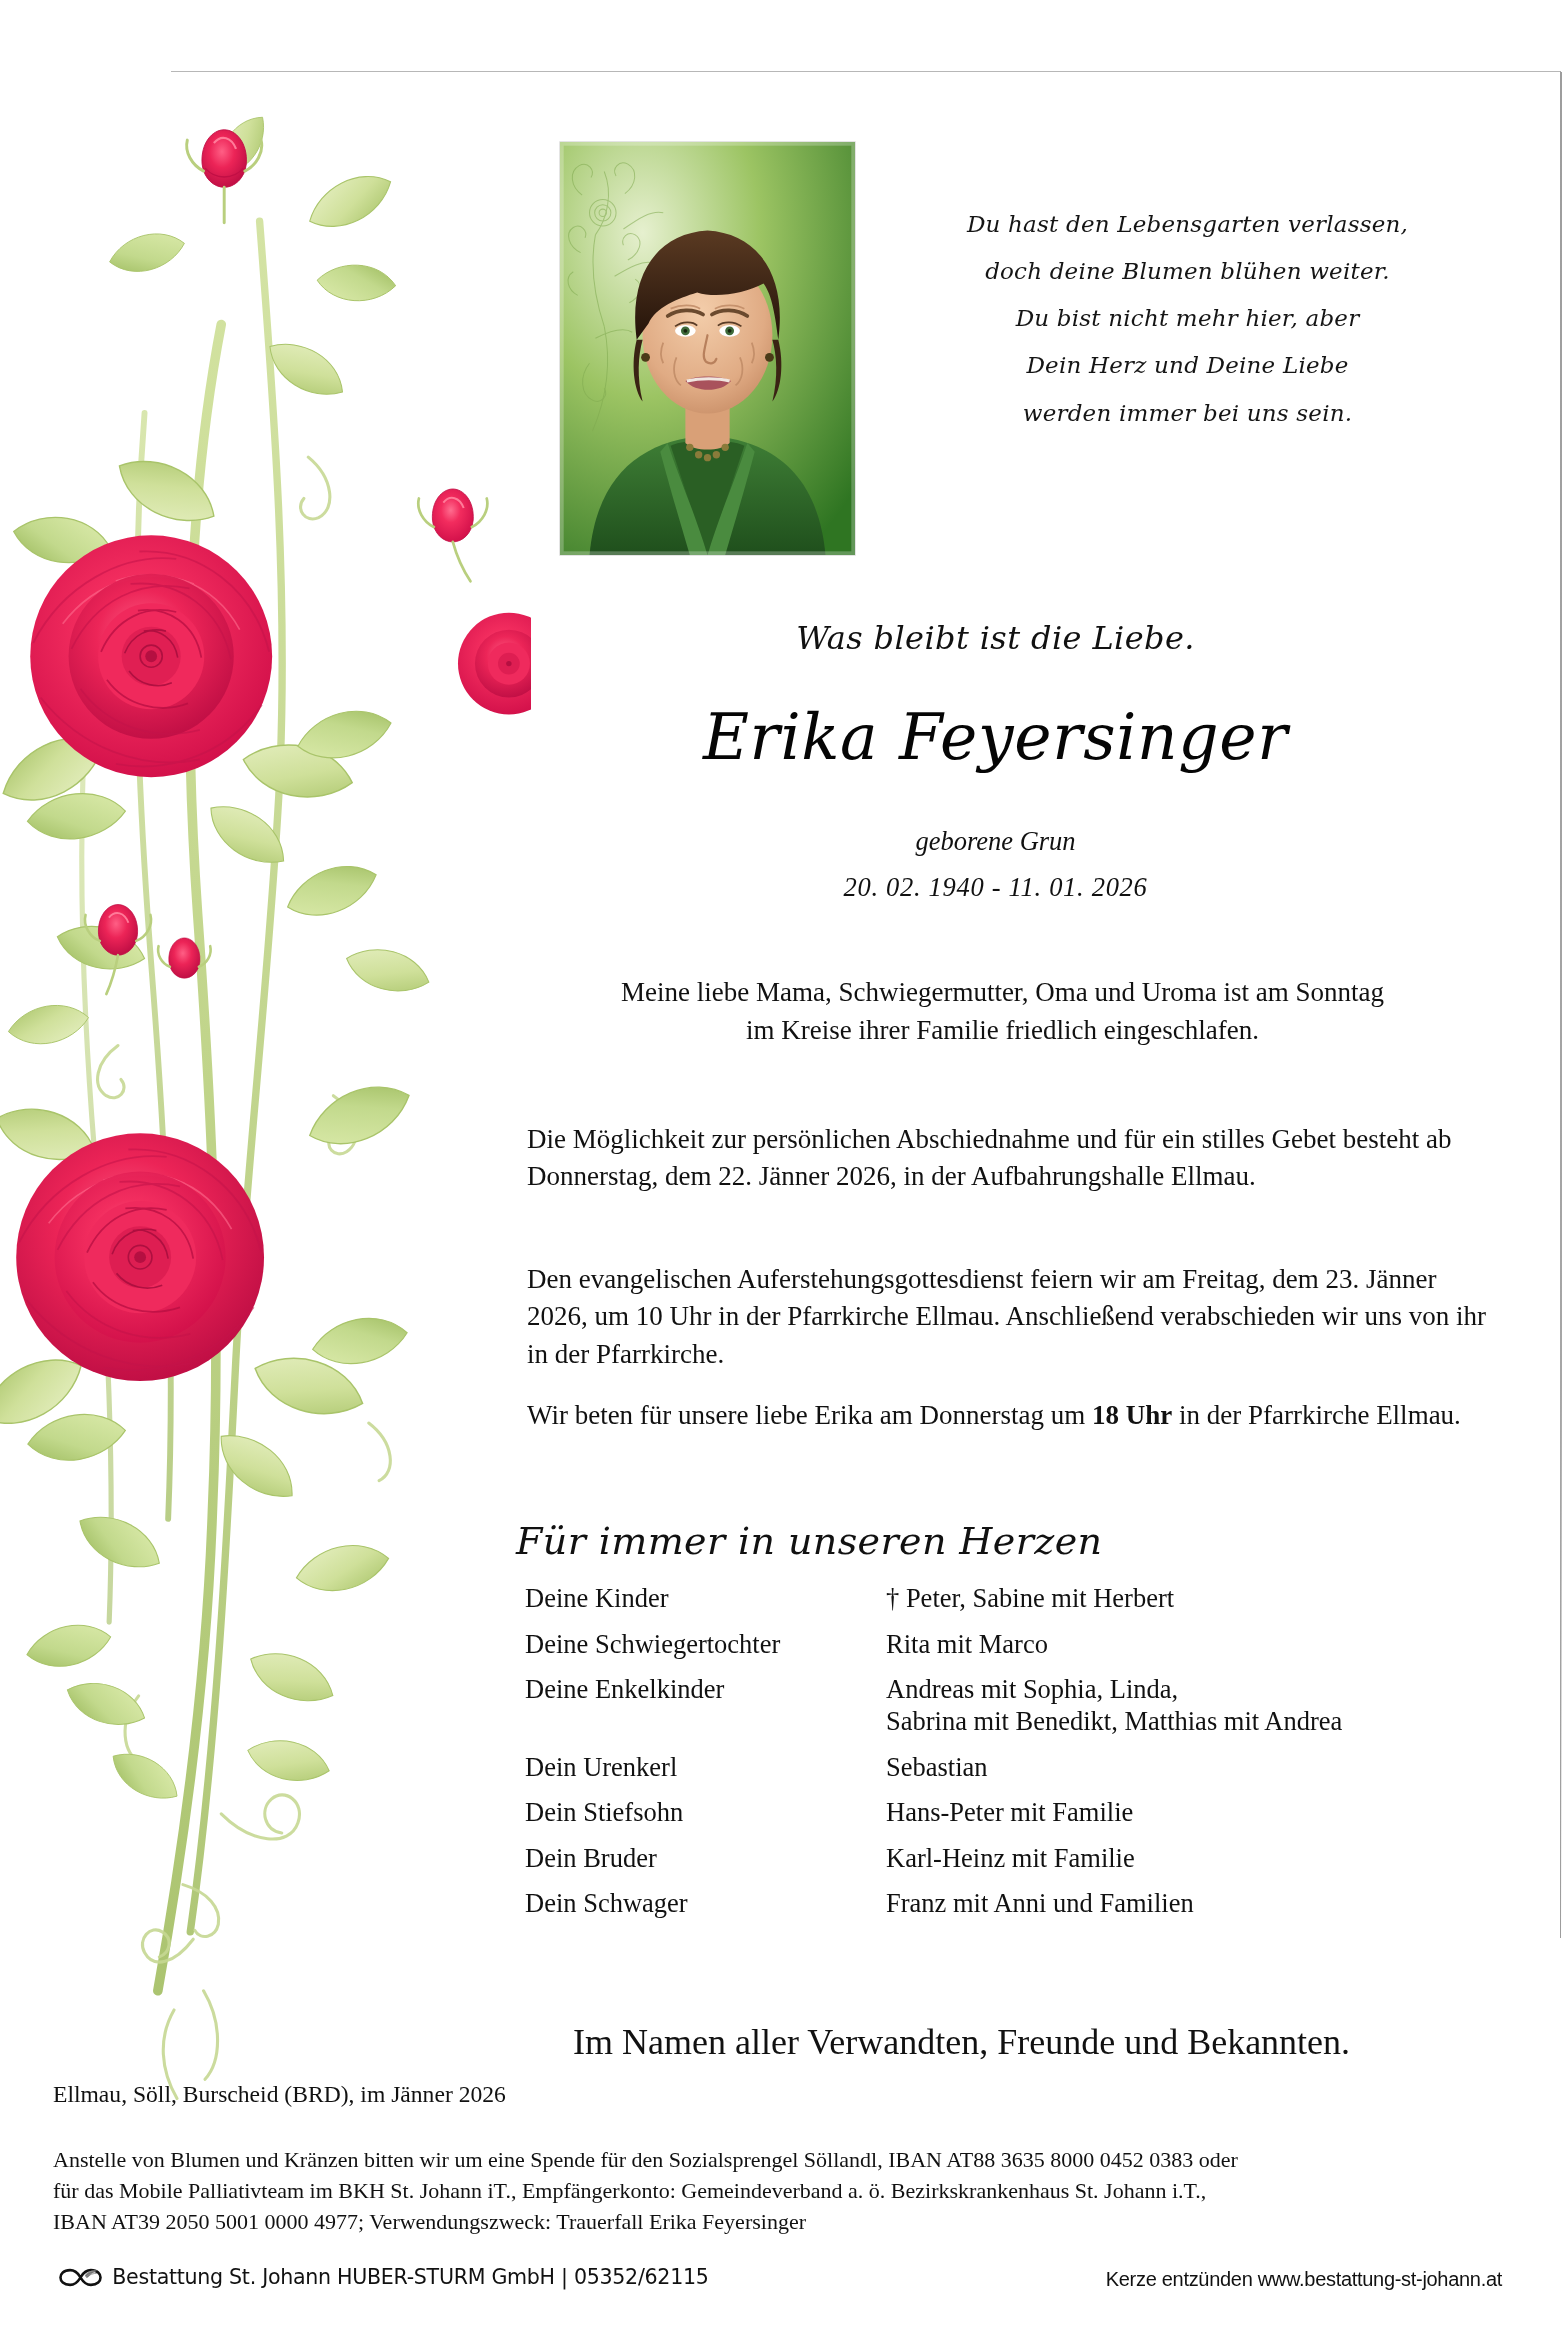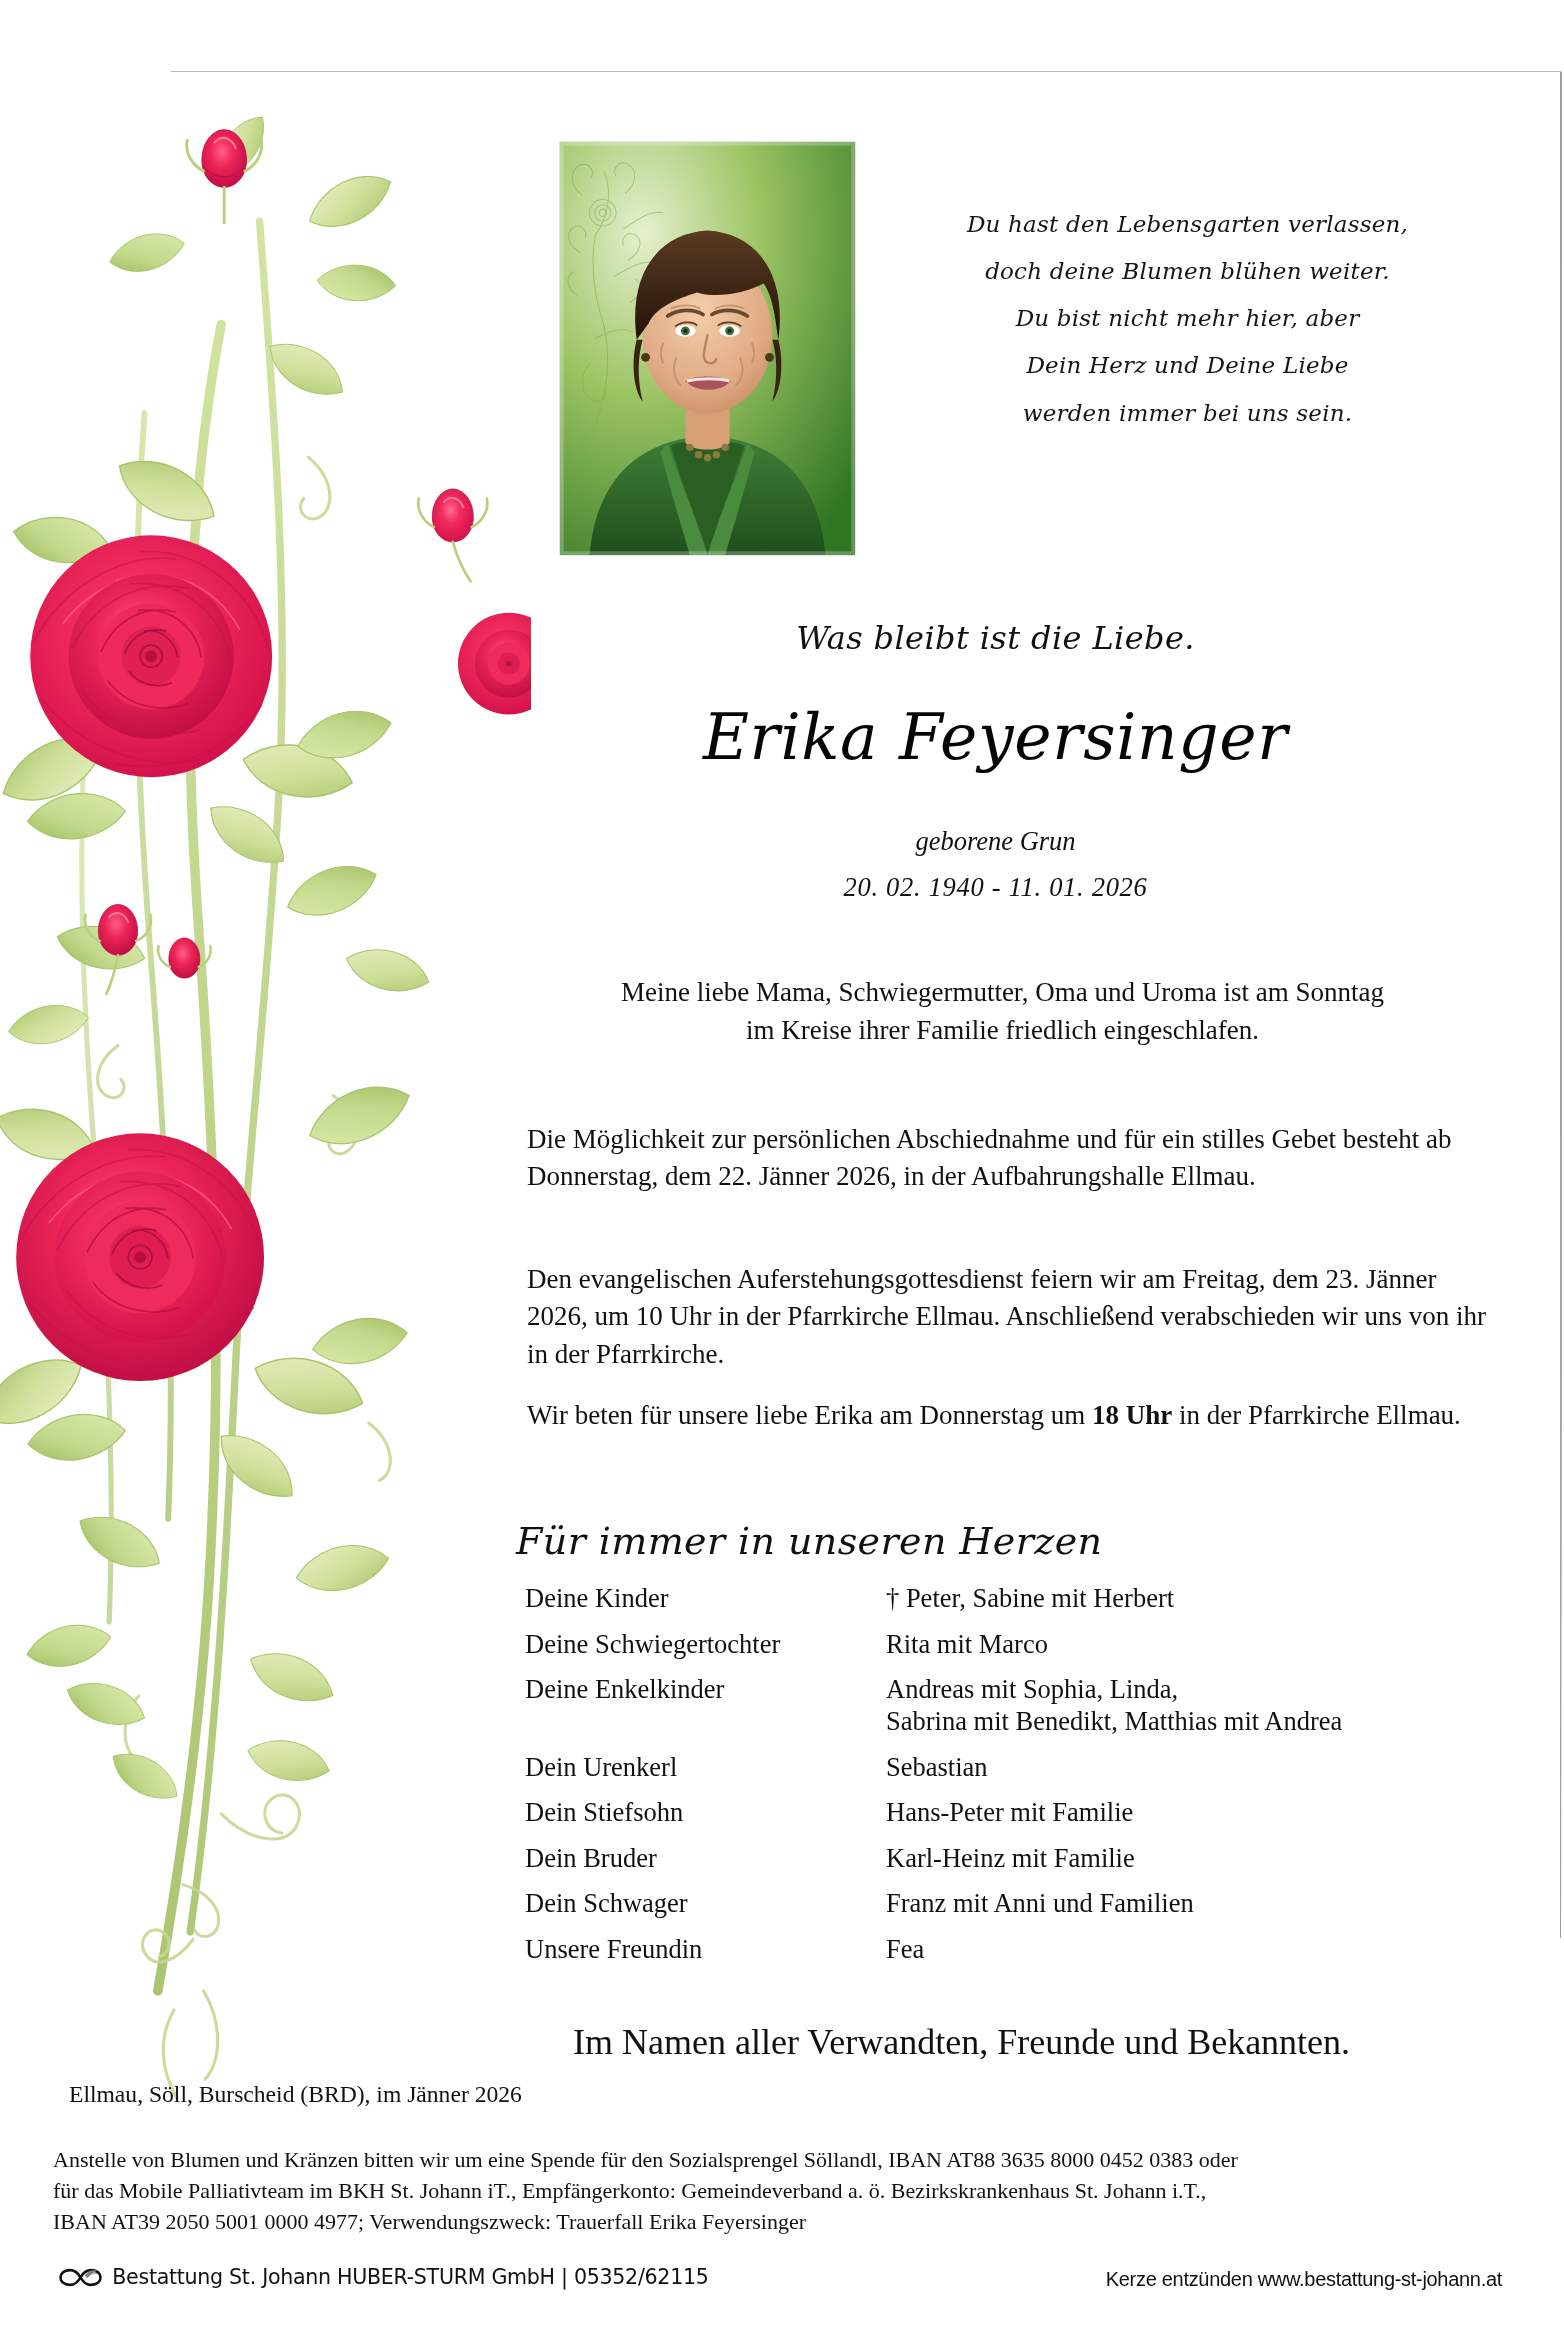--- a/index.html
+++ b/index.html
@@ -78,21 +78,21 @@
   }
   #family .row{display:flex;margin-bottom:19px;}
   #family .row.gap{margin-top:17.7px;}
   #family .rel{width:361px;flex:0 0 361px;}
   #family .nm{flex:1 1 auto;}
   #family .nm .l2{display:block;margin-top:5.9px;}
   #inname{
     position:absolute;left:525px;top:2021px;width:973px;font-size:36px;margin-left:48px;
   }
   #place{
-    position:absolute;left:53px;top:2081px;width:1032px;font-size:23.6px;margin-left:16px;
+    position:absolute;left:53px;top:2081px;width:1032px;font-size:23.6px;
   }
   #donation{
     position:absolute;left:53px;top:2144px;width:1467px;
     font-size:22px;line-height:1.42;
   }
   
   #footer{
     position:absolute;left:0;top:2265px;width:1564px;height:44px;
   }
   #footer-left{
@@ -479,24 +479,20 @@
     <span class="nm">Hans-Peter mit Familie</span>
   </div>
   <div class="row">
     <span class="rel">Dein Bruder</span>
     <span class="nm">Karl-Heinz mit Familie</span>
   </div>
   <div class="row">
     <span class="rel">Dein Schwager</span>
     <span class="nm">Franz mit Anni und Familien</span>
   </div>
-  <div class="row">
-    <span class="rel">Unsere Freundin</span>
-    <span class="nm">Fea</span>
-  </div>
 </div>
 
 <div id="inname">Im Namen aller Verwandten, Freunde und Bekannten.</div>
 <div id="place">Ellmau, Söll, Burscheid (BRD), im Jänner 2026</div>
 
 <div id="donation">
   <div>Anstelle von Blumen und Kränzen bitten wir um eine Spende für den Sozialsprengel Söllandl, IBAN AT88 3635 8000 0452 0383 oder</div>
   <div>für das Mobile Palliativteam im BKH St. Johann iT., Empfängerkonto: Gemeindeverband a. ö. Bezirkskrankenhaus St. Johann i.T.,</div>
   <div>IBAN AT39 2050 5001 0000 4977; Verwendungszweck: Trauerfall Erika Feyersinger</div>
 </div>

